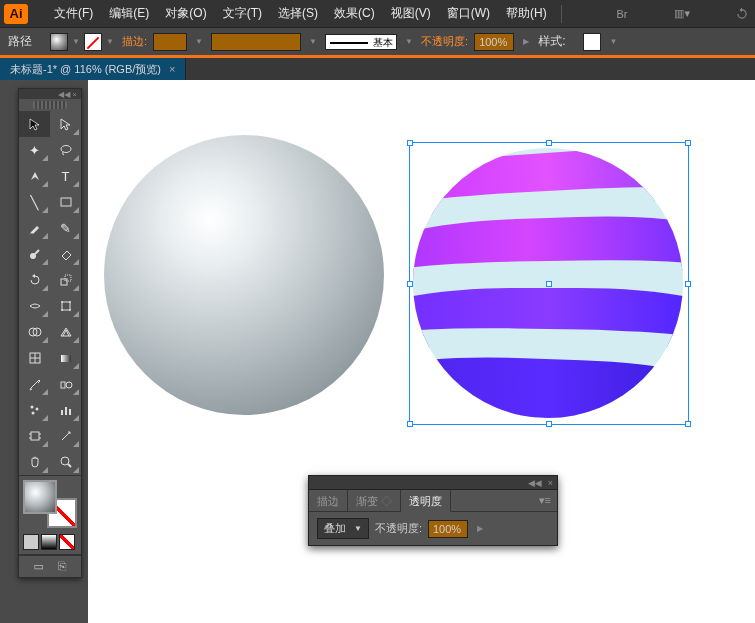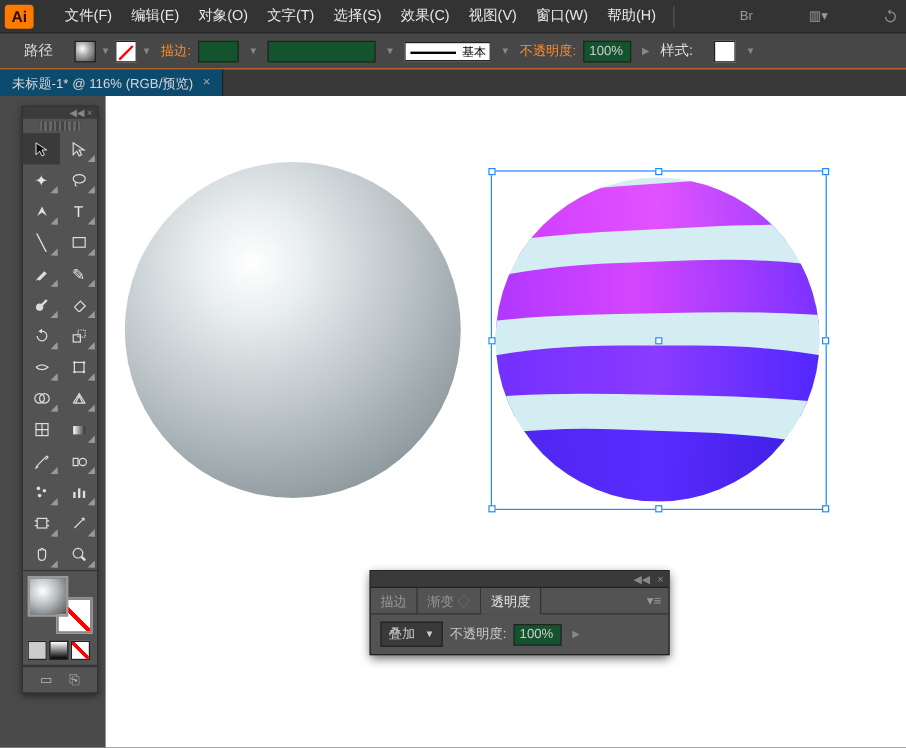--- a/index.html
+++ b/index.html
@@ -7,30 +7,30 @@
   
   
   .menu-bar { height: 28px; background: #333; display: flex; align-items: center; padding: 0 4px; border-bottom: 1px solid #222; }
   .ai-logo { width: 24px; height: 20px; background: #ff7b00; color: #2b0a00; font-weight: bold; display: flex; align-items: center; justify-content: center; border-radius: 3px; font-size: 13px; margin-right: 18px; }
   .menu-item { color: #e8e8e8; padding: 0 8px; cursor: pointer; font-size: 12px; }
   .menu-sep { width: 1px; height: 18px; background: #555; margin: 0 6px; }
   .menu-icons { margin-left: auto; display: flex; gap: 10px; align-items: center; }
   .menu-icon { width: 18px; height: 18px; display: flex; align-items: center; justify-content: center; color: #999; margin-left: 32px; }
 
   
-  .control-bar { height: 30px; background: #474747; display: flex; align-items: center; padding: 0 20px; gap: 6px; border-bottom: 1px solid #f97316; }
+  .control-bar { height: 30px; background: #474747; display: flex; align-items: center; padding: 0 8px; gap: 6px; border-bottom: 3px solid #f97316; }
   .ctrl-label { color: #ddd; font-size: 12px; margin-right: 12px; }
   .swatch-well { display: flex; gap: 2px; align-items: center; }
   .swatch-sq { width: 18px; height: 18px; border: 1px solid #222; }
   .swatch-grad { background: radial-gradient(circle at 35% 35%, #fff, #aaa 40%, #444 100%); }
   .swatch-none { background: #fff; position: relative; }
   .swatch-none::after { content:""; position:absolute; left:0; right:0; top:50%; border-top:2px solid red; transform: rotate(-45deg); }
   .chev { width: 12px; color: #888; font-size: 8px; text-align:center; }
   .ctrl-label-or { color: #ff8c2b; }
-  .ctrl-input { background: #14532d; border: 1px solid #222; height: 18px; color: #ccc; font-size: 11px; padding: 0 4px; }
+  .ctrl-input { background: #a16207; border: 1px solid #222; height: 18px; color: #ccc; font-size: 11px; padding: 0 4px; }
   .stroke-preview { width: 72px; height: 16px; background: #fff; position: relative; border:1px solid #222;}
   .stroke-preview::after { content:""; position:absolute; left:4px; right:28px; top:50%; border-top:2px solid #000; }
   .stroke-preview span { position:absolute; right:3px; top:1px; color:#000; font-size:10px; }
 
   
   .tab-bar { height: 22px; background: #383838; display: flex; align-items: center; }
   .doc-tab { background: #0c4a6e; height: 22px; padding: 0 10px; display: flex; align-items: center; gap: 8px; color: #d7d7d7; font-size: 11px; border-right: 1px solid #222; }
   .close-x { color: #aaa; font-size: 11px; cursor: pointer; }
 
   

